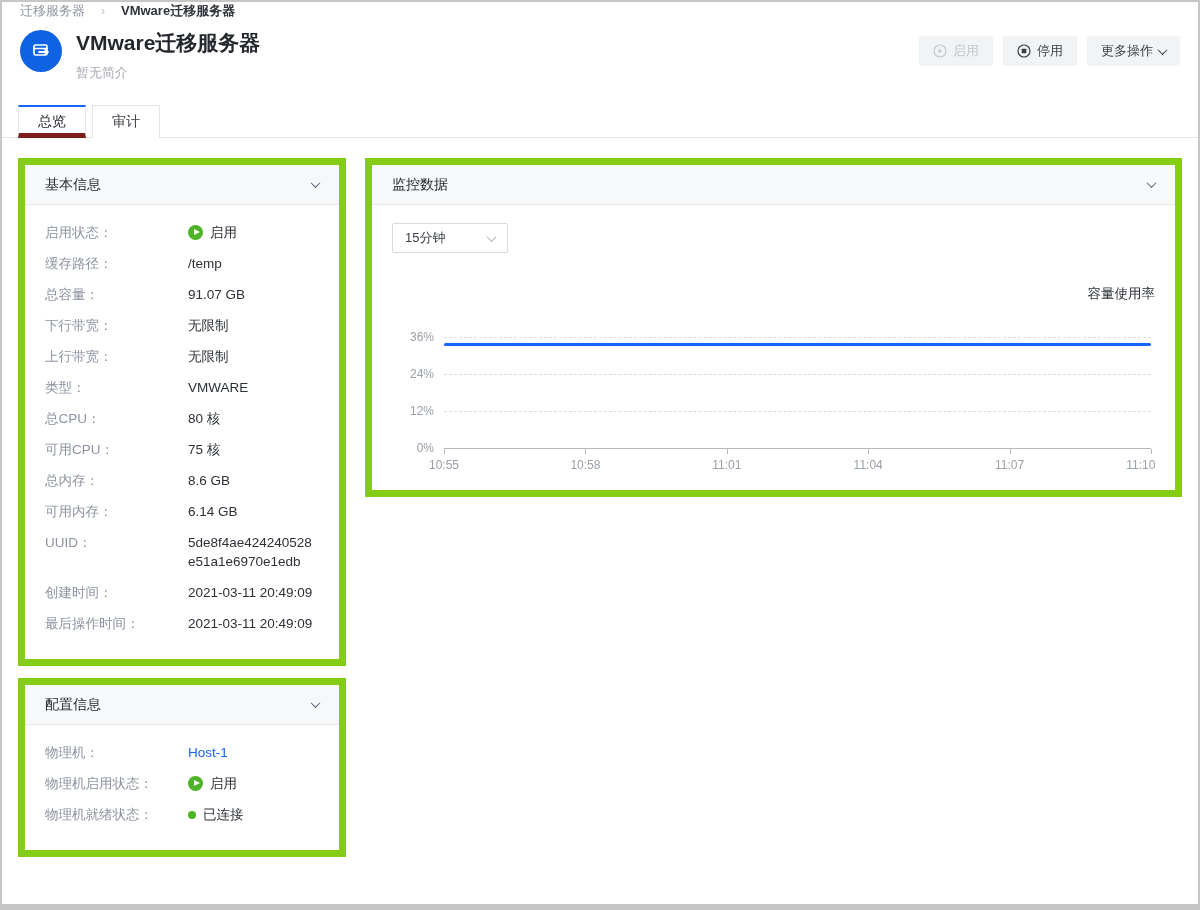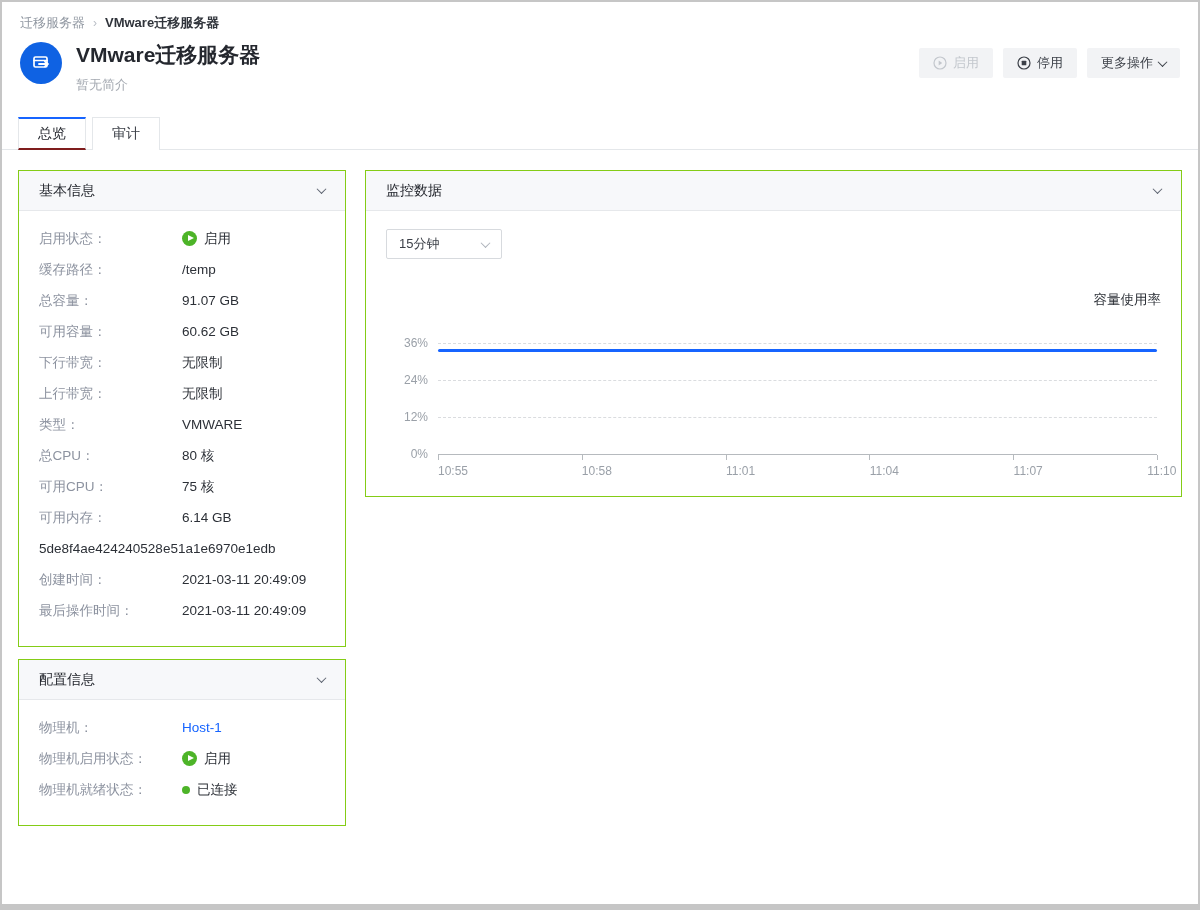--- a/index.html
+++ b/index.html
@@ -6,21 +6,21 @@
   html,body { width:1200px; height:910px; }
   body {
     font-family:"Liberation Sans","DejaVu Sans",sans-serif;
     background:#ffffff;
     border:2px solid #c6c6c6;
     border-bottom-width:6px;
     overflow:hidden;
     color:#333;
   }
   
-  .breadcrumb { padding:12px 18px 0 18px; font-size:13px; color:#9097a1; display:flex; align-items:center; gap:8px; }
+  .breadcrumb { padding:0 18px 0 18px; font-size:13px; color:#9097a1; display:flex; align-items:center; gap:16px; }
   .breadcrumb .crumb-link { color:#9097a1; cursor:pointer; }
   .breadcrumb .crumb-sep { color:#b9bec6; font-size:12px; }
   .breadcrumb .crumb-current { color:#30343b; font-weight:bold; }
 
   .page-header { display:flex; justify-content:space-between; align-items:flex-start; padding:10px 18px 0 18px; }
   .title-block { display:flex; gap:14px; }
   .title-icon { width:42px; height:42px; border-radius:50%; background:#0f62e3; flex:0 0 auto;
                 display:flex; align-items:center; justify-content:center; }
   .title-texts .page-title { font-size:21px; color:#24272e; font-weight:bold; line-height:26px; }
   .title-texts .page-subtitle { font-size:13px; color:#a3a8b0; margin-top:8px; }
@@ -32,28 +32,28 @@
   .btn.disabled { color:#c3c7cd; }
   .btn svg { display:block; }
   .chev { width:7px; height:7px; border-right:1.5px solid currentColor; border-bottom:1.5px solid currentColor;
           display:inline-block; transform:rotate(45deg) translate(-1px,-1px); }
 
   
   .tabbar { margin-top:22px; padding-left:16px; border-bottom:1px solid #e4e7ea; display:flex; gap:6px; }
   .tab { padding:0 19px; height:33px; line-height:31px; font-size:14px; color:#3c4048; cursor:pointer;
          border:1px solid #e4e7ea; border-bottom:none; background:#fff; position:relative; top:1px; }
   .tab.active { border-top:2px solid #1664ff; line-height:29px; color:#24272e;
-                border-bottom:2px solid #7f1d1d; }
+                border-bottom:5px solid #7f1d1d; }
 
   
   .content { display:flex; gap:19px; padding:20px 16px 0 16px; align-items:flex-start; }
   .left-col { width:328px; flex:0 0 auto; display:flex; flex-direction:column; gap:12px; }
   .right-col { flex:1;text-align:right; }
 
-  .panel { border:1px solid #84cc16; background:#fff; }
+  .panel { border:7px solid #84cc16; background:#fff; }
   .panel-header { height:40px; background:#f7f8fa; border-bottom:1px solid #e6e8eb;
                   display:flex; align-items:center; justify-content:space-between;
                   padding:0 20px; font-size:14px; color:#24272e; cursor:pointer; }
   .panel-header .chev { color:#5d6470; }
   .panel-body { padding:18px 20px 14px 20px; }
 
   .info-row { display:flex; margin-bottom:12px; font-size:13.5px; line-height:19px; }
   .info-row.gap-above { margin-top:0; }
   .info-label { width:143px; flex:0 0 auto; color:#8d93a0; display:flex; align-items:flex-start; gap:5px; }
   .info-value { color:#2c3037; display:flex; align-items:flex-start; gap:7px; word-break:break-all; flex:1; }
@@ -78,21 +78,21 @@
   .chart-y { position:relative; width:52px; height:130px; flex:0 0 auto; }
   .ytick-label { position:absolute; right:10px; font-size:12px; color:#9aa0a8; }
   .chart-main { flex:1; }
   .chart-plot { position:relative; height:130px; }
   .gridline { position:absolute; left:0; right:0; height:0; }
   .gridline.dashed { border-top:1px dashed #dadcdf; }
   .gridline.solid  { border-top:1px solid #b6babe; }
   .xtick { position:absolute; bottom:-5px; width:1px; height:5px; background:#b6babe; }
   .series-line { position:absolute; left:0; right:0; height:3px; border-radius:2px; }
   .chart-x { position:relative; height:18px; margin-top:9px; }
-  .xtick-label { position:absolute; top:0; transform:translateX(-50%); font-size:12px; color:#9aa0a8; white-space:nowrap;margin-left:15px; }
+  .xtick-label { position:absolute; top:0; transform:translateX(-50%); font-size:12px; color:#9aa0a8; white-space:nowrap; }
   .chart-x .xtick-label:last-child { transform:translateX(-85%); }
 </style>
 </head>
 <body>
 
 <div class="breadcrumb">
   <span class="crumb-link">迁移服务器</span>
   <span class="crumb-sep">›</span>
   <span class="crumb-current">VMware迁移服务器</span>
 </div>
@@ -158,48 +158,49 @@
         </div>
         <div class="info-row">
           <span class="info-label">缓存路径：</span>
           <span class="info-value">/temp</span>
         </div>
         <div class="info-row">
           <span class="info-label">总容量：</span>
           <span class="info-value">91.07 GB</span>
         </div>
         <div class="info-row">
-          <span class="info-label">可用容量：</span>
-          <span class="info-value">60.62 GB</span>
-        </div>
-        <div class="info-row">
           <span class="info-label">下行带宽：</span>
           <span class="info-value">无限制</span>
         </div>
         <div class="info-row">
           <span class="info-label">上行带宽：</span>
           <span class="info-value">无限制</span>
         </div>
         <div class="info-row">
           <span class="info-label">类型：</span>
           <span class="info-value">VMWARE</span>
         </div>
         <div class="info-row gap-above">
           <span class="info-label">总CPU：</span>
           <span class="info-value">80 核</span>
         </div>
         <div class="info-row">
           <span class="info-label">可用CPU：</span>
           <span class="info-value">75 核</span>
         </div>
         <div class="info-row">
+          <span class="info-label">总内存：</span>
+          <span class="info-value">8.6 GB</span>
+        </div>
+        <div class="info-row">
           <span class="info-label">可用内存：</span>
           <span class="info-value">6.14 GB</span>
         </div>
         <div class="info-row">
+          <span class="info-label">UUID：</span>
           <span class="info-value">5de8f4ae424240528e51a1e6970e1edb</span>
         </div>
         <div class="info-row">
           <span class="info-label">创建时间：</span>
           <span class="info-value">2021-03-11 20:49:09</span>
         </div>
         <div class="info-row">
           <span class="info-label">最后操作时间：</span>
           <span class="info-value">2021-03-11 20:49:09</span>
         </div>

